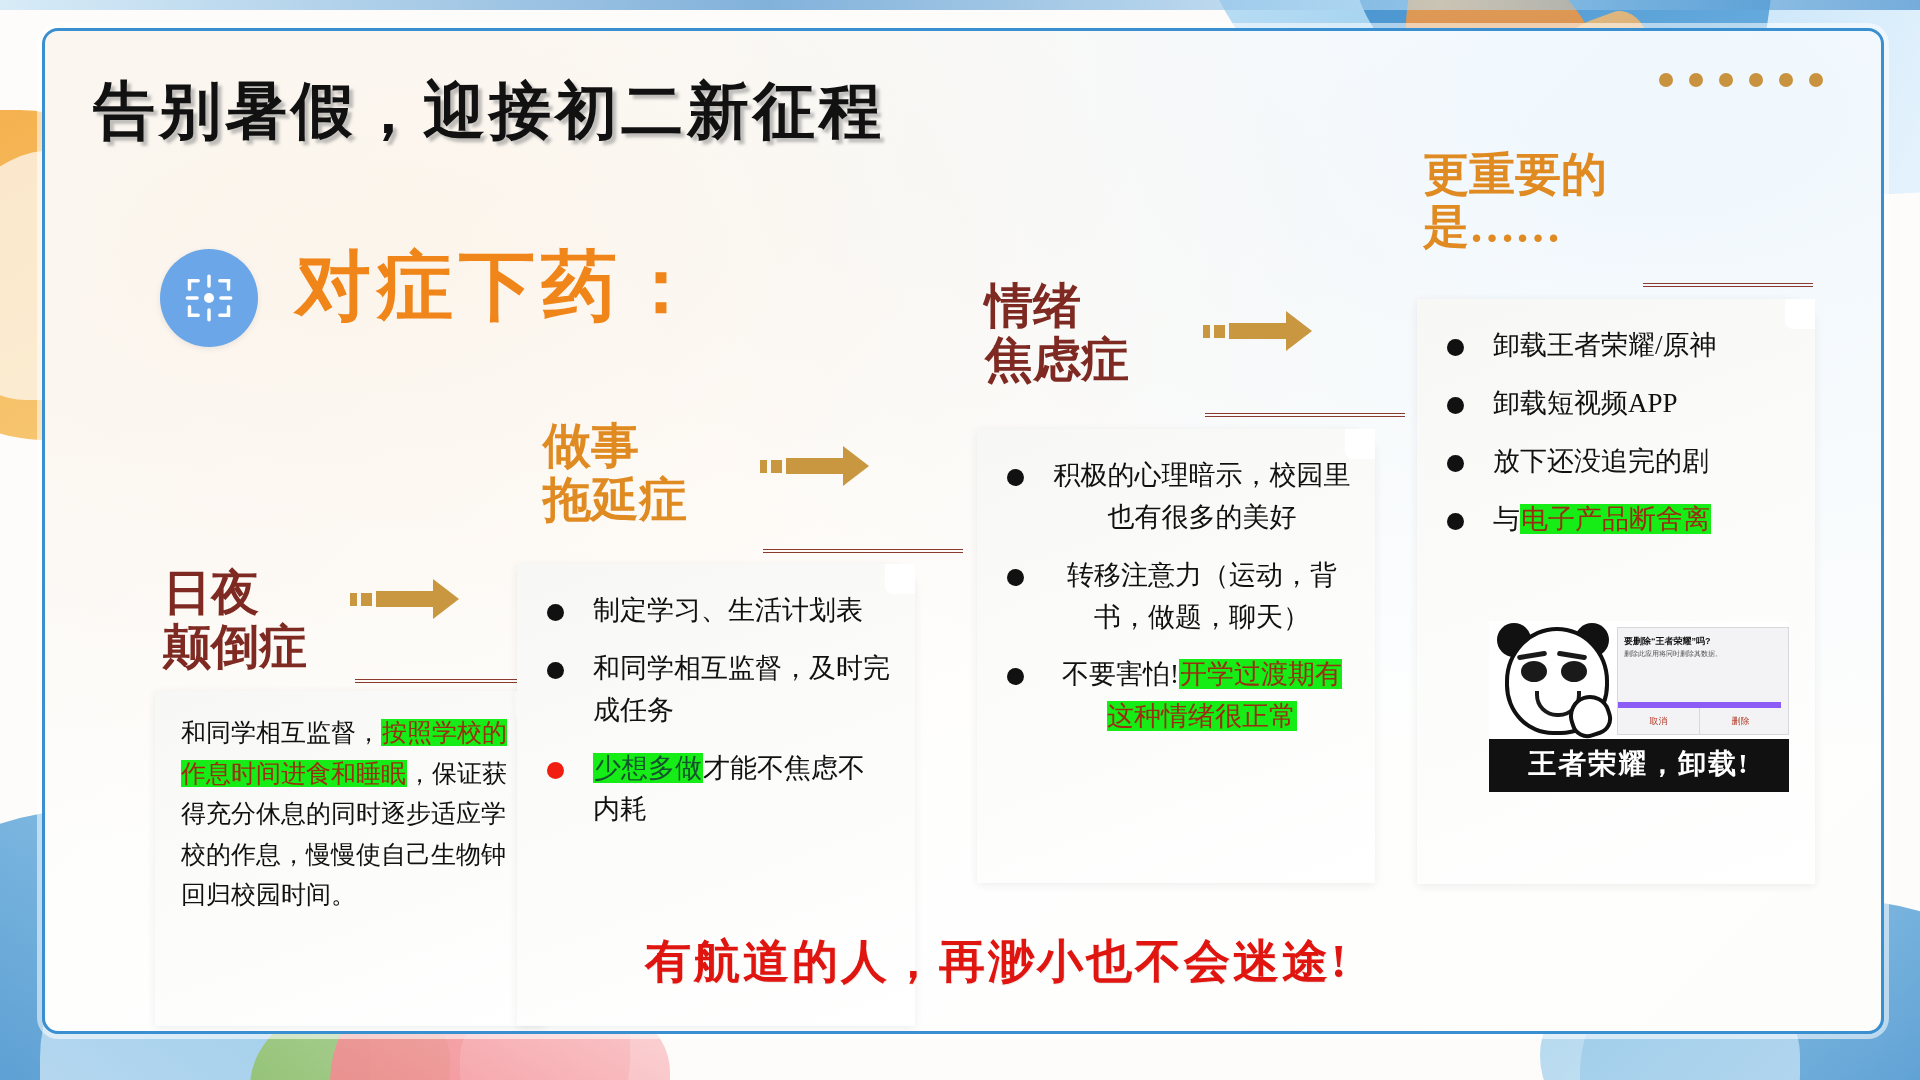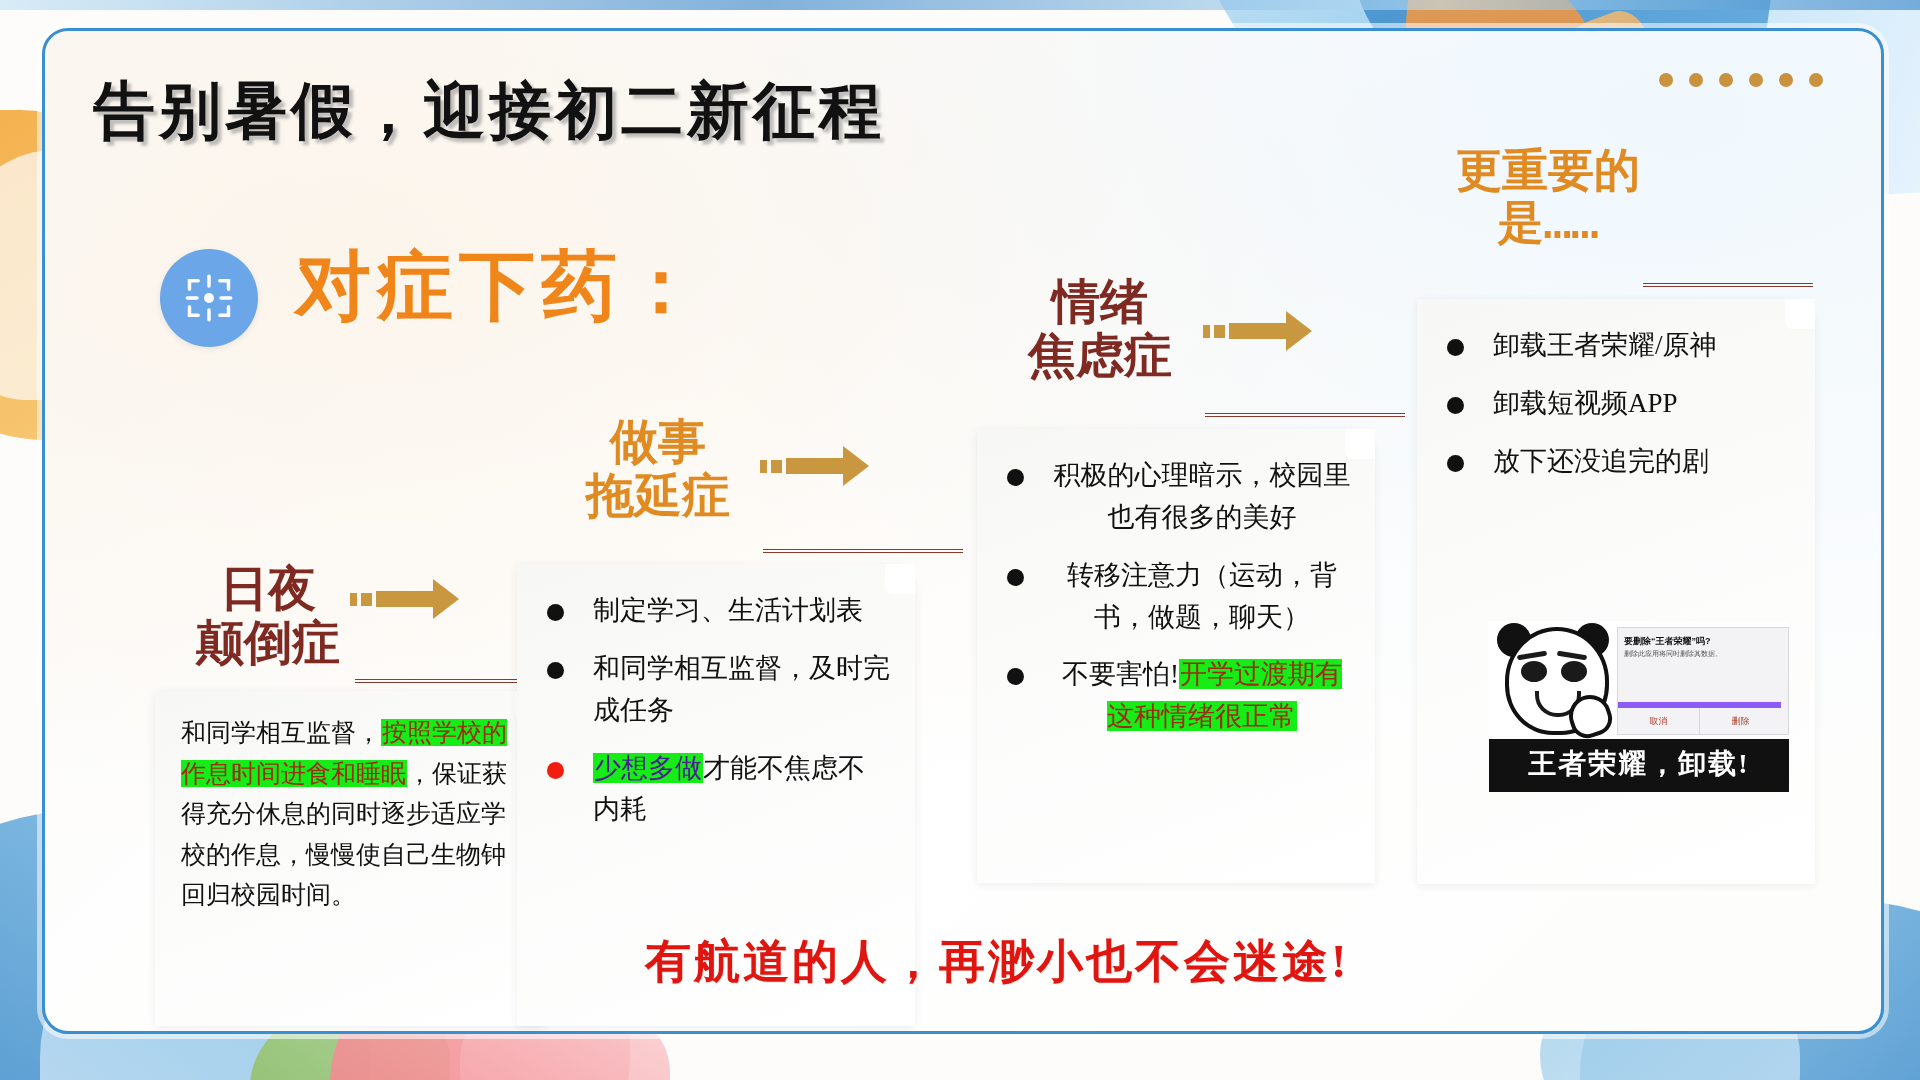--- a/index.html
+++ b/index.html
@@ -81,21 +81,21 @@
   .bg-topline{
     position:absolute;top:0;left:0;right:0;height:10px;
     background:linear-gradient(90deg,#bfe0f5,#2f7fc4 40%,#bfe0f5 75%,#2f7fc4);
     opacity:.6;
   }
 
   
   .panel{
     position:absolute;left:42px;top:28px;width:1836px;height:1000px;
     background:linear-gradient(135deg,#fbfaf8 0%,#ffffff 45%,#fdfdfc 100%);
-    border:3px solid #3a8fd0;border-radius:26px;
+    border:3px solid #3a8fd0;border-radius:16px;
     box-shadow:0 0 0 5px rgba(255,255,255,.55);
     overflow:hidden;
   }
   .panel-inner-glow{
     position:absolute;inset:0;
     background:radial-gradient(ellipse at 18% 22%, rgba(250,238,222,.55) 0%, rgba(255,255,255,0) 55%),
                radial-gradient(ellipse at 88% 8%, rgba(224,240,252,.5) 0%, rgba(255,255,255,0) 50%);
     pointer-events:none;
   }
 
@@ -122,23 +122,23 @@
   .section-heading{
     position:absolute;left:250px;top:205px;
     font-family:"Liberation Serif","DejaVu Serif",serif;
     font-size:76px;font-weight:bold;color:#f08519;letter-spacing:6px;
     white-space:nowrap;
   }
 
   
   .chead{
     position:absolute;
-    font-family:Liberation Mono, monospace;
+    font-family:Liberation Serif, serif;
     font-weight:bold;color:#7e2a22;line-height:1.12;
-    text-align:center;white-space:nowrap;
+    text-align:left;white-space:nowrap;
   }
   .chead.orange{color:#e08a22;}
   .chead .l{display:block;}
   .hrule{position:absolute;height:0;border-top:4px double #8a3a2e;}
 
   
   .arrow{position:absolute;display:flex;align-items:center;}
   .arrow .seg{width:7px;height:13px;background:#c8973f;margin-right:4px;}
   .arrow .seg.s2{width:11px;}
   .arrow .bar{height:16px;background:#c8973f;}
@@ -157,21 +157,21 @@
   .card .notch{
     position:absolute;top:0;right:0;width:30px;height:30px;
     background:#ffffff;border-bottom-left-radius:8px;
   }
 
   .body-text{
     font-family:"Liberation Serif","DejaVu Serif",serif;
     color:#111;line-height:1.62;
   }
   mark.hl{background:#16ec16;color:#9b2d10;padding:0 1px;}
-  mark.hlr{background:#16ec16;color:#4c1d95;padding:0 1px;}
+  mark.hlr{background:#16ec16;color:#14532d;padding:0 1px;}
 
   ul.bl{list-style:none;margin:0;padding:0;}
   ul.bl li{
     position:relative;padding-left:54px;margin-bottom:16px;
     font-family:"Liberation Serif","DejaVu Serif",serif;color:#111;line-height:1.55;
   }
   ul.bl li::before{
     content:"";position:absolute;left:8px;top:.52em;
     width:17px;height:17px;border-radius:50%;background:#111;
   }
@@ -369,20 +369,23 @@
     <div class="notch"></div>
     <ul class="bl" style="position:absolute;left:22px;top:26px;width:358px;font-size:27px;">
       <li>
         <span>卸载王者荣耀/原神</span>
       </li>
       <li>
         <span>卸载短视频APP</span>
       </li>
       <li>
         <span>放下还没追完的剧</span>
+      </li>
+      <li>
+        <span>与</span><mark class="hl">电子产品断舍离</mark>
       </li>
     </ul>
 
     <div class="meme" style="position:absolute;left:72px;top:322px;width:300px;height:165px;">
       <div class="white-row">
         <div class="panda">
           <div class="ear l"></div>
           <div class="ear r"></div>
           <div class="head"></div>
           <div class="brow l"></div>

